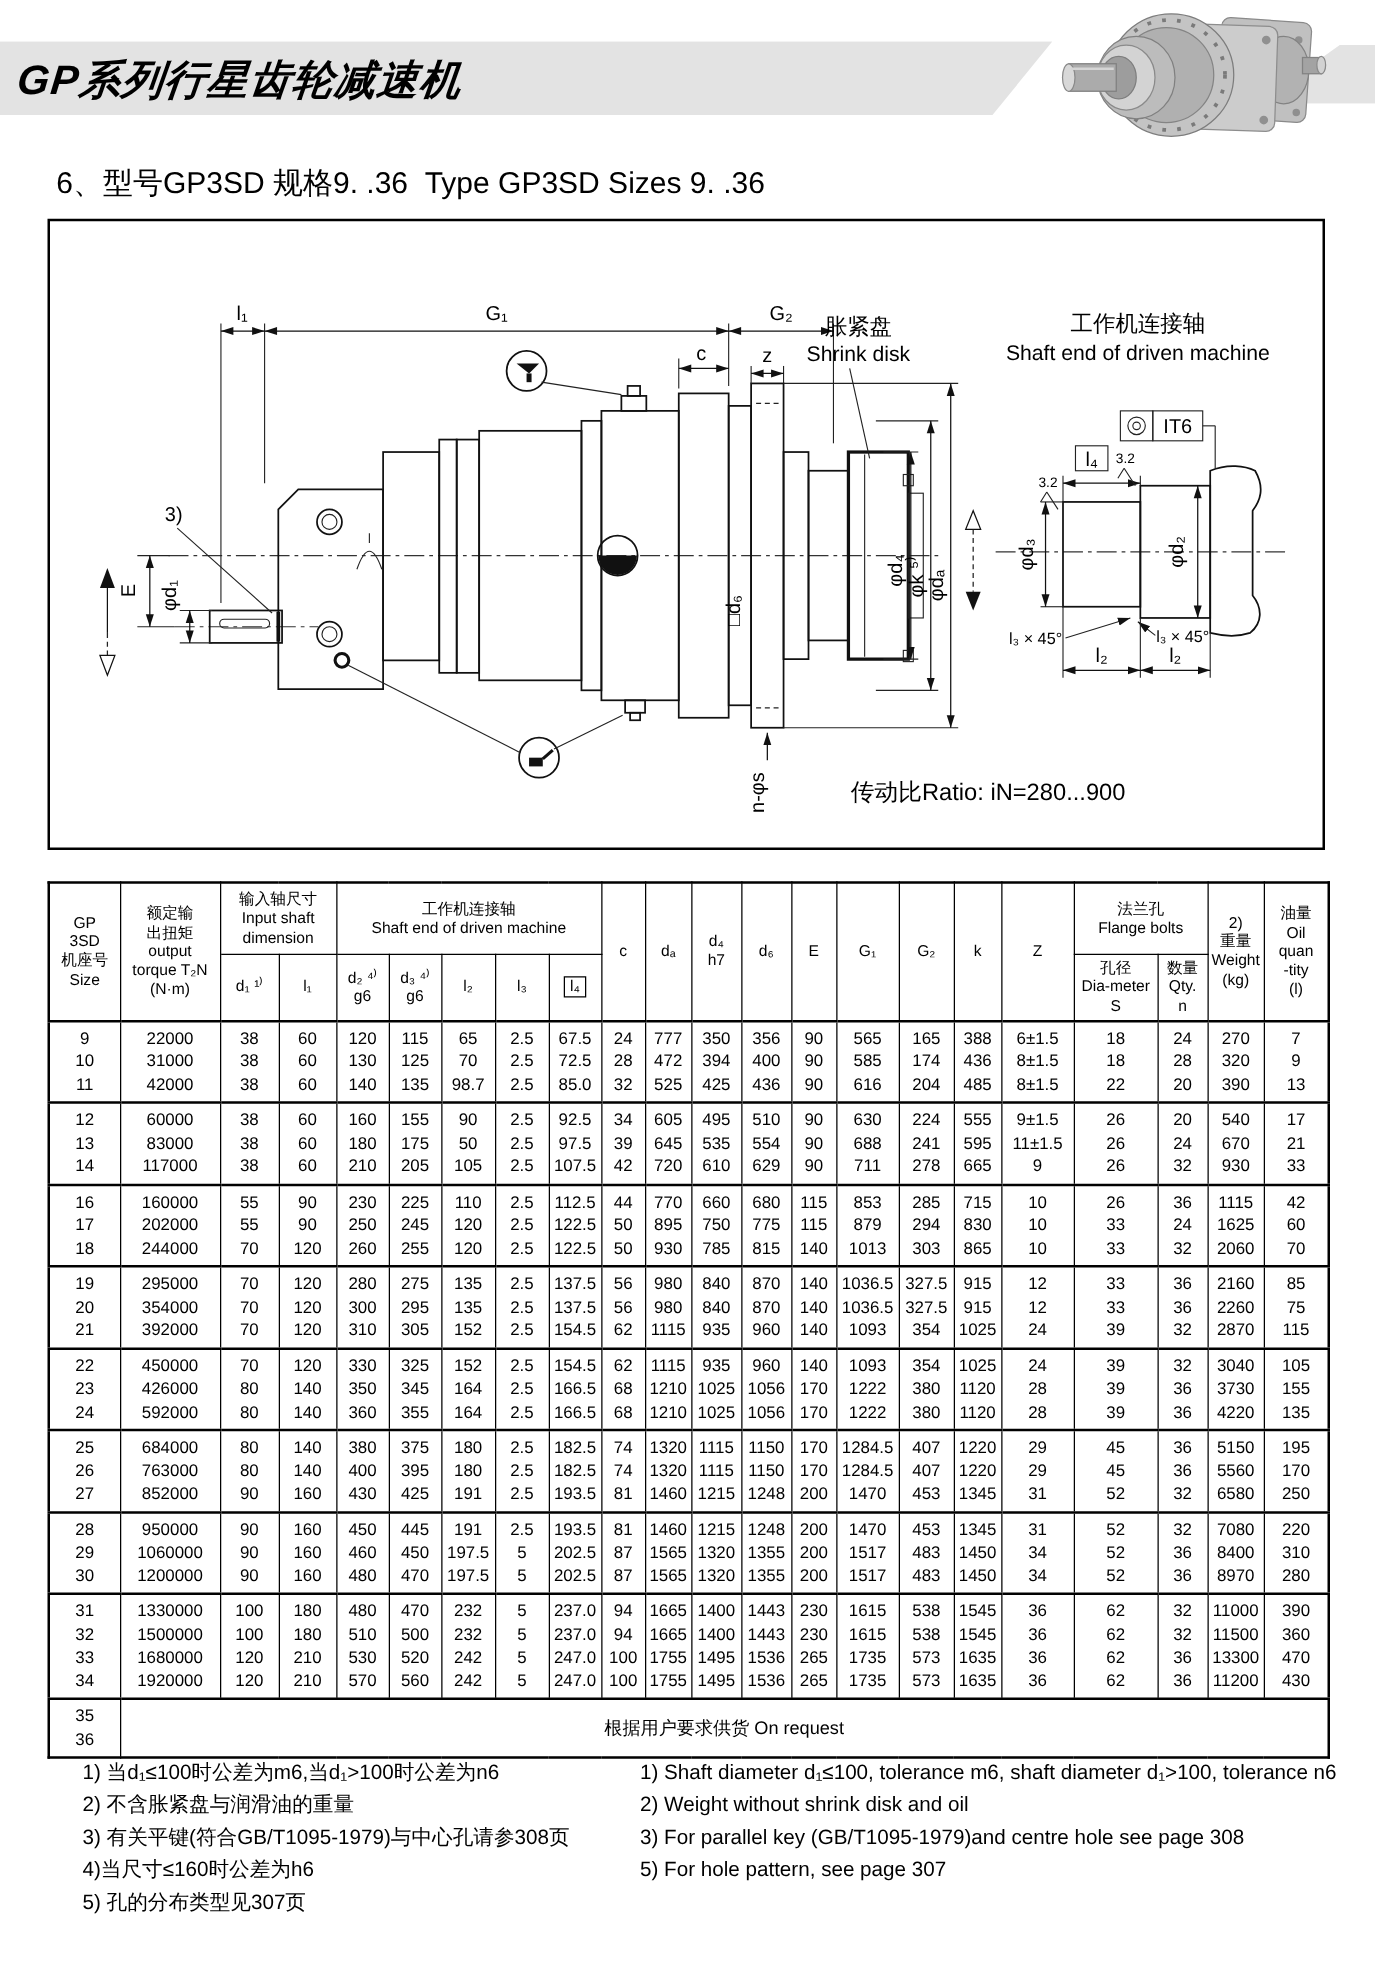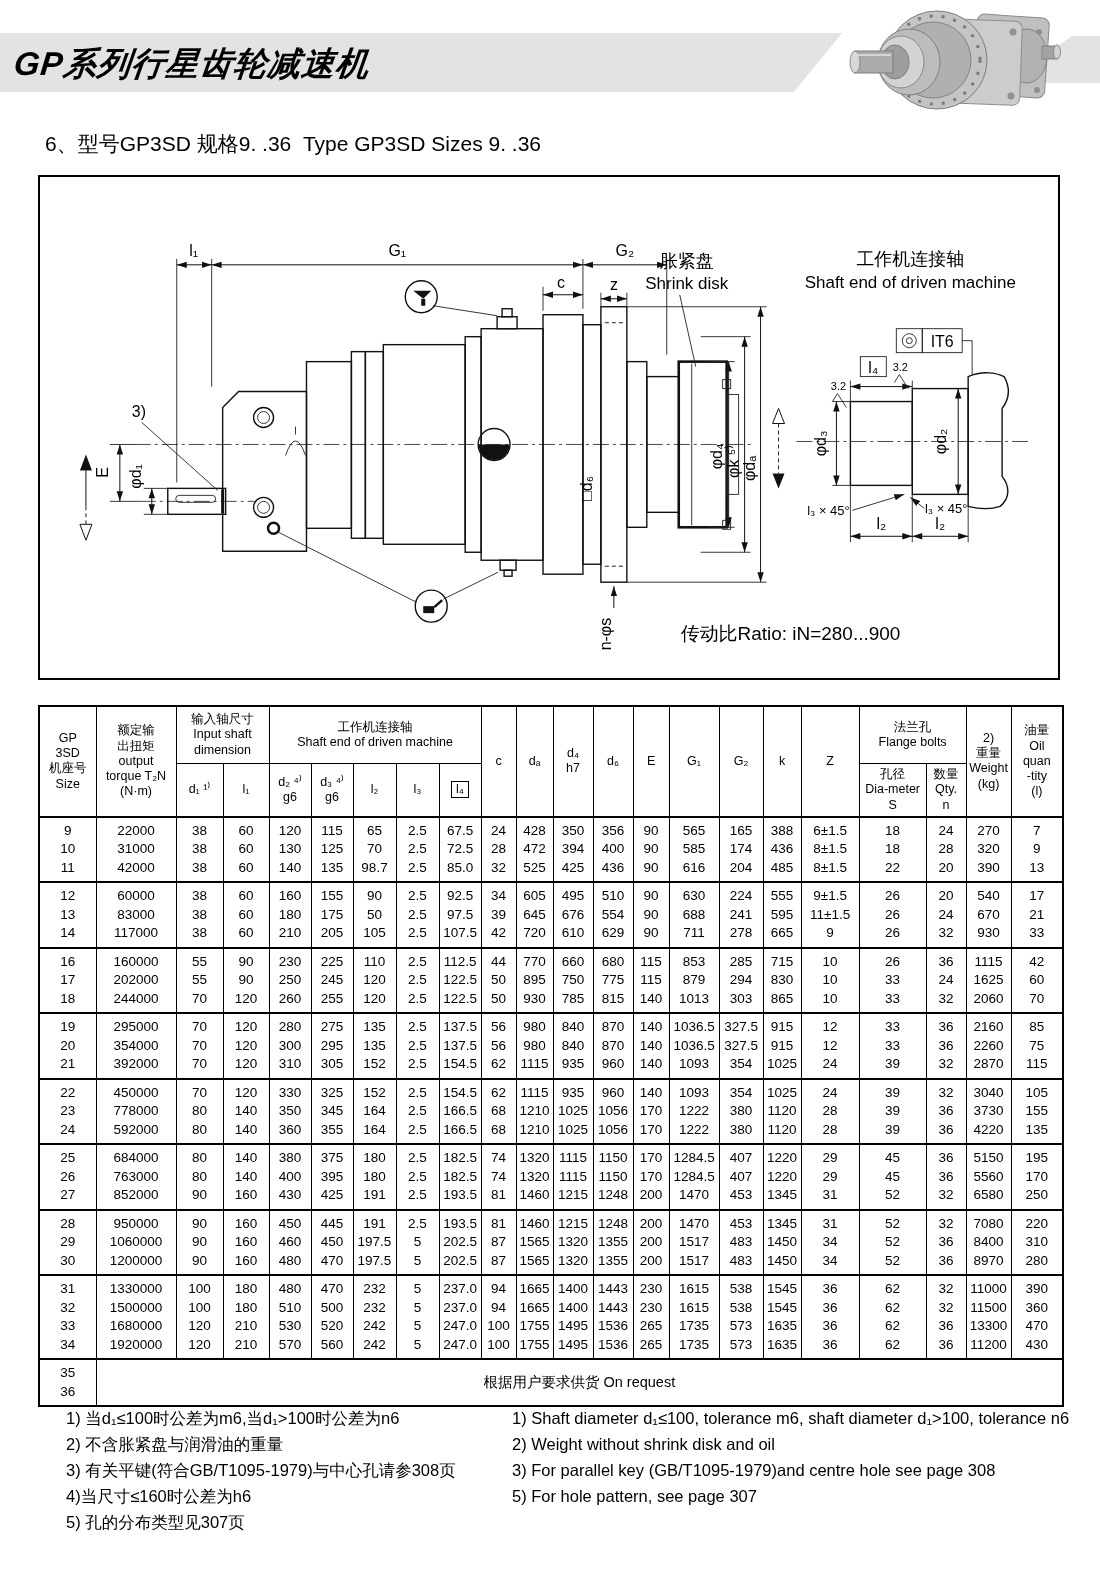--- a/index.html
+++ b/index.html
@@ -8,21 +8,21 @@
     font-family:"Liberation Sans", sans-serif;color:#000;overflow:hidden;
   }
   
   .band1{position:absolute;top:33px;left:0;width:842px;height:59px;background:#e3e3e3;
     clip-path:polygon(0 0,100% 0,calc(100% - 48px) 100%,0 100%);}
   .band2{position:absolute;top:36px;left:1006px;width:94px;height:47px;background:#e3e3e3;
     clip-path:polygon(70% 0,100% 0,100% 100%,0 100%);}
   .page-title{position:absolute;top:42px;left:14px;font-size:33px;font-weight:bold;font-style:italic;
     letter-spacing:1px;transform:skewX(-6deg);white-space:nowrap;}
   .gear-photo{position:absolute;top:4px;left:845px;width:225px;height:110px;}
-  .subtitle{position:absolute;top:130px;left:45px;font-size:21px;white-space:pre;}
+  .subtitle{position:absolute;top:130px;left:45px;font-size:24px;white-space:pre;}
 
   
   .drawing-panel{position:absolute;top:175px;left:38px;width:1022px;height:505px;border:2px solid #000;box-sizing:border-box;background:#fff;}
   .drawing-panel svg{display:block;width:100%;height:100%;}
   .d-ln{fill:none;stroke:#111;stroke-width:1.4;}
   .d-thk{fill:none;stroke:#111;stroke-width:2.6;}
   .d-thin{fill:none;stroke:#222;stroke-width:0.9;}
   .d-cl{fill:none;stroke:#333;stroke-width:0.9;stroke-dasharray:16 4 3 4;}
   .d-dot{fill:none;stroke:#222;stroke-width:1;stroke-dasharray:4 3;}
   .d-dim{fill:none;stroke:#111;stroke-width:1;}
@@ -393,21 +393,21 @@
           <div class="v">67.5</div>
           <div class="v">72.5</div>
           <div class="v">85.0</div>
         </td>
         <td>
           <div class="v">24</div>
           <div class="v">28</div>
           <div class="v">32</div>
         </td>
         <td>
-          <div class="v">428</div>
+          <div class="v">777</div>
           <div class="v">472</div>
           <div class="v">525</div>
         </td>
         <td>
           <div class="v">350</div>
           <div class="v">394</div>
           <div class="v">425</div>
         </td>
         <td>
           <div class="v">356</div>
@@ -511,21 +511,21 @@
           <div class="v">39</div>
           <div class="v">42</div>
         </td>
         <td>
           <div class="v">605</div>
           <div class="v">645</div>
           <div class="v">720</div>
         </td>
         <td>
           <div class="v">495</div>
-          <div class="v">676</div>
+          <div class="v">535</div>
           <div class="v">610</div>
         </td>
         <td>
           <div class="v">510</div>
           <div class="v">554</div>
           <div class="v">629</div>
         </td>
         <td>
           <div class="v">90</div>
           <div class="v">90</div>
@@ -797,21 +797,21 @@
         </td>
       </tr>
       <tr class="grp">
         <td>
           <div class="v">22</div>
           <div class="v">23</div>
           <div class="v">24</div>
         </td>
         <td>
           <div class="v">450000</div>
-          <div class="v">778000</div>
+          <div class="v">426000</div>
           <div class="v">592000</div>
         </td>
         <td>
           <div class="v">70</div>
           <div class="v">80</div>
           <div class="v">80</div>
         </td>
         <td>
           <div class="v">120</div>
           <div class="v">140</div>

